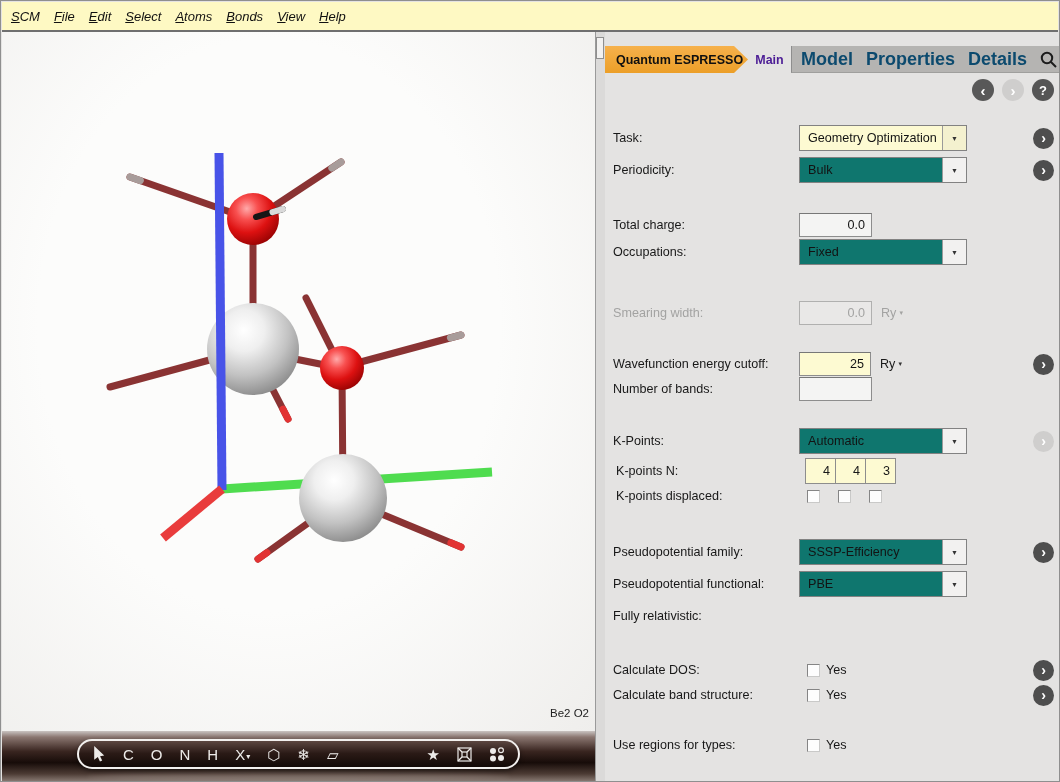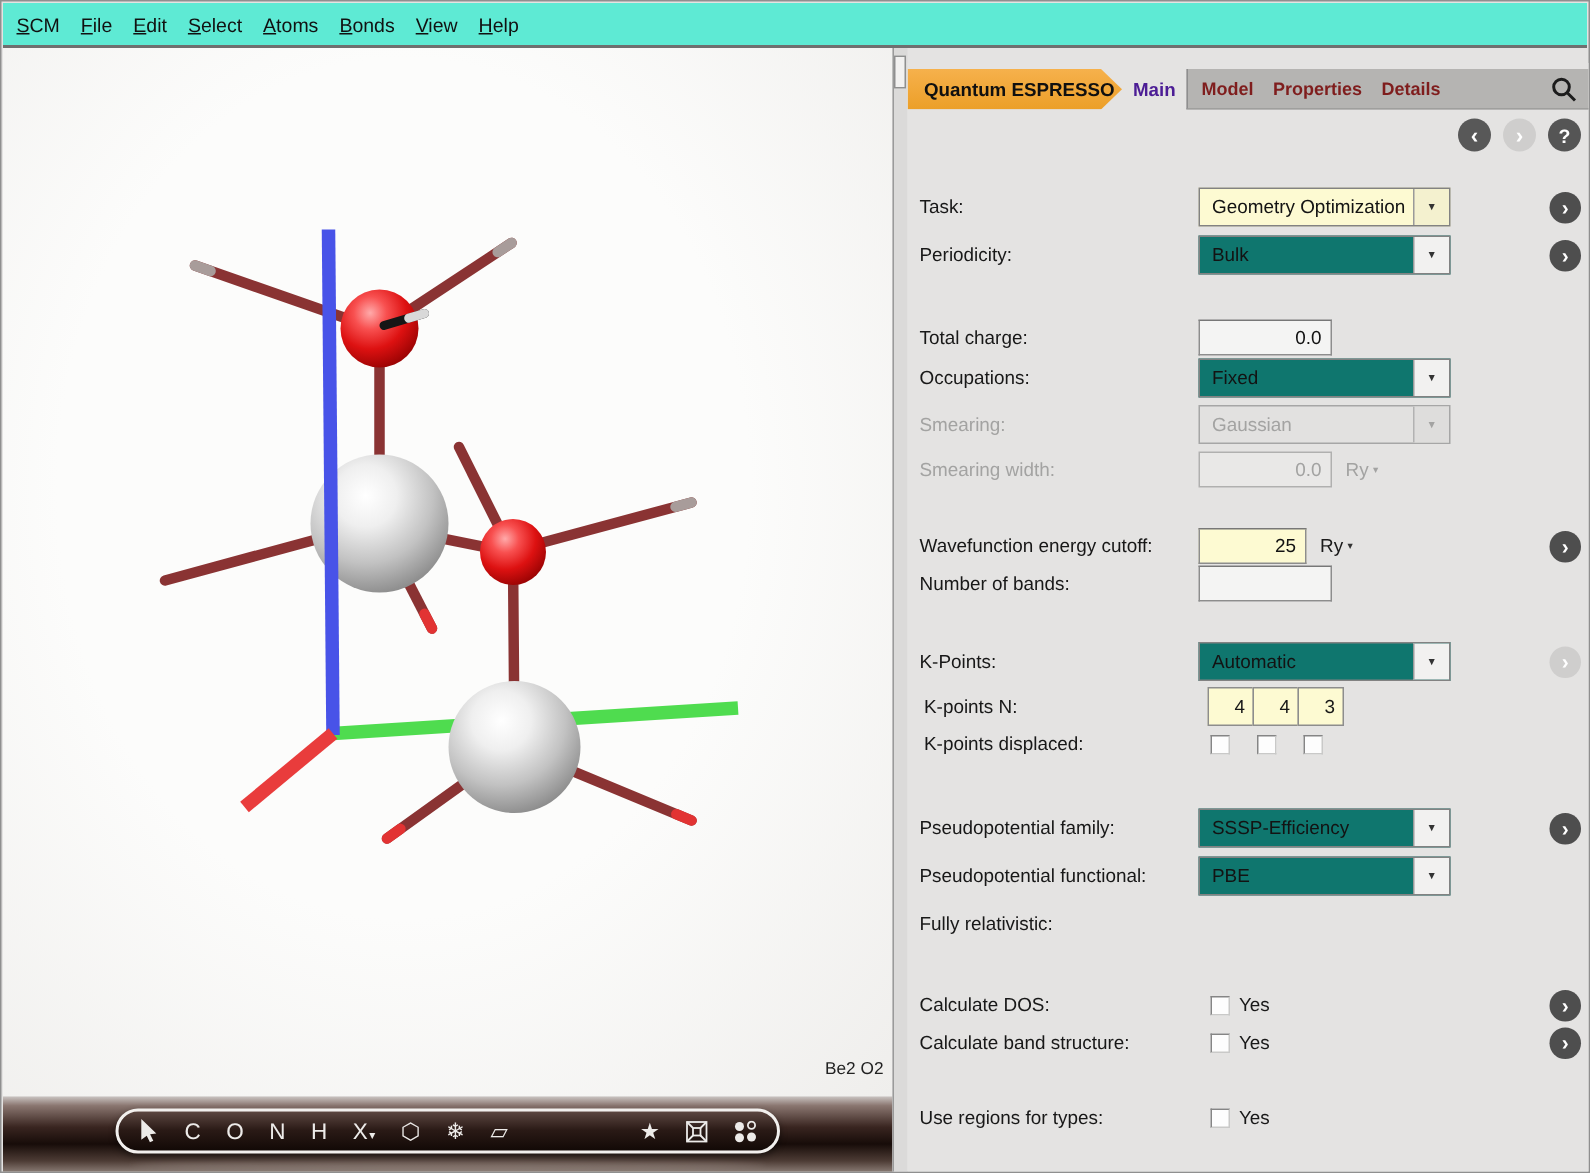--- a/index.html
+++ b/index.html
@@ -2,22 +2,22 @@
 <html><head>
 <meta charset="utf-8">
 <style>
   html,body{margin:0;padding:0;background:#888;}
   #window{
     position:relative;width:1060px;height:782px;box-sizing:border-box;
     border:1px solid #8f8f8f;background:#e4e3e2;overflow:hidden;
     font-family:"Liberation Sans",sans-serif;color:#171717;
   }
   
-  #menubar{position:absolute;left:1px;top:1px;right:1px;height:28px;background:#5eead4;
-    border-bottom:2px solid #6f6f6f;display:flex;align-items:center;padding-left:9px;gap:14px;}
+  #menubar{position:absolute;left:1px;top:1px;right:1px;height:28px;background:#fef9c3;
+    border-bottom:2px solid #6f6f6f;display:flex;align-items:center;padding-left:9px;gap:14px;font-style:italic;}
   .menu-item{font-size:13px;color:#111;cursor:default;}
   .menu-item u{text-decoration:underline;}
   
   #viewer{position:absolute;left:1px;top:31px;width:593px;height:699px;
     background:radial-gradient(ellipse at 45% 42%, #fcfcfb 50%, #efeeec 100%);}
   #formula{position:absolute;right:6px;bottom:12px;font-size:11.5px;color:#222;}
   
   #strip{position:absolute;left:1px;top:730px;width:593px;height:51px;
     background:linear-gradient(180deg,#c9c3c1 0%,#8a7670 12%,#392520 40%,#170c09 62%,#4c3b34 84%,#8d7f78 100%);}
   #pill{position:absolute;left:75px;top:8px;width:443px;height:30px;border-radius:17px;
@@ -42,21 +42,21 @@
   #tab-qe{position:absolute;left:0;top:0;width:143px;height:27px;
     background:linear-gradient(180deg,#f6b14c,#ec9f28);
     clip-path:polygon(0 0,calc(100% - 14px) 0,100% 50%,calc(100% - 14px) 100%,0 100%);
     display:flex;align-items:center;padding-left:11px;box-sizing:border-box;
     font-weight:bold;font-size:12.5px;color:#101010;}
   #tab-main{position:absolute;left:143px;top:0;width:43px;height:27px;display:flex;align-items:center;
     justify-content:center;font-weight:bold;font-size:12.5px;color:#4c1d95;}
   #tab-gray{position:absolute;left:186px;top:0;right:0;height:27px;background:#b5b4b2;
     border-left:1px solid #8e8e8e;border-bottom:1px solid #9f9f9d;box-sizing:border-box;
     display:flex;align-items:center;padding-left:9px;gap:13px;}
-  .gray-tab{font-weight:bold;font-size:12px;color:#7f1d1d;cursor:default;}
+  .gray-tab{font-weight:bold;font-size:18px;color:#0c4a6e;cursor:default;}
   #search-btn{margin-left:auto;margin-right:9px;display:flex;align-items:center;}
   
   .circle{position:absolute;width:22px;height:22px;border-radius:50%;display:flex;align-items:center;
     justify-content:center;color:#fff;font-weight:bold;}
   #nav-back{left:367px;top:37px;background:#585858;font-size:15px;}
   #nav-fwd{left:397px;top:37px;background:#cfcecd;font-size:15px;}
   #nav-help{left:427px;top:37px;background:#555;font-size:13px;}
   
   .row{position:absolute;left:8px;right:0;display:flex;align-items:center;}
   .h26{height:26px;} .h24{height:24px;} .h14{height:14px;}
@@ -70,21 +70,21 @@
   .dd-val{flex:1;display:flex;align-items:center;padding-left:8px;font-size:12.6px;color:#131313;
     overflow:hidden;white-space:nowrap;}
   .dd-btn{flex:none;width:23px;border-left:1px solid #9a9a9a;display:flex;align-items:center;
     justify-content:center;font-size:7px;color:#333;background:#f2f1f0;}
   .dd.hl{background:#fdfad2;}
   .dd.hl .dd-btn{background:#f4f1cf;}
   .dd.dis{background:#e2e1e0;border-color:#a6a6a6;}
   .dd.dis .dd-val{color:#a3a3a2;}
   .dd.dis .dd-btn{background:#dedddc;color:#a3a3a2;border-left-color:#b2b2b2;}
   
-  .inp{height:24px;width:89px;box-sizing:border-box;border:1px solid #8d8d8d;border-top-color:#777;
+  .inp{height:24px;width:73px;box-sizing:border-box;border:1px solid #8d8d8d;border-top-color:#777;
     background:#f4f4f3;font-size:12.6px;color:#131313;display:flex;align-items:center;
     justify-content:flex-end;padding-right:6px;}
   .inp.hl{background:#fdfad2;}
   .inp.dis{background:#e9e8e7;border-color:#b0b0af;color:#a3a3a2;}
   .unit{margin-left:9px;font-size:12.6px;color:#1a1a1a;display:flex;align-items:center;text-align:center;}
   .unit .mini{font-size:7px;margin-left:3px;color:#333;}
   .unit.dis, .unit.dis .mini{color:#a3a3a2;}
   .kcell{width:31px;height:26px;box-sizing:border-box;border:1px solid #8d8d8d;background:#fdfad2;
     font-size:12.6px;display:flex;align-items:center;justify-content:flex-end;padding-right:5px;}
   .kcell + .kcell{margin-left:-1px;}
@@ -258,29 +258,20 @@
     <div class="row h26" style="top:197px">
       <span class="lbl">Occupations:</span>
       <div class="ctl">
         <div class="dd">
           <span class="dd-val">Fixed</span>
           <span class="dd-btn">▼</span>
         </div>
       </div>
     </div>
 
-    <div class="row h26" style="top:228px">
-      <span class="lbl dis">Smearing:</span>
-      <div class="ctl">
-        <div class="dd dis">
-          <span class="dd-val">Gaussian</span>
-          <span class="dd-btn">▼</span>
-        </div>
-      </div>
-    </div>
 
     <div class="row h24" style="top:259px">
       <span class="lbl dis">Smearing width:</span>
       <div class="ctl">
         <div class="inp dis">0.0</div>
         <span class="unit dis">
             <span>Ry</span>
             <span class="mini">▾</span>
           </span>
       </div>

